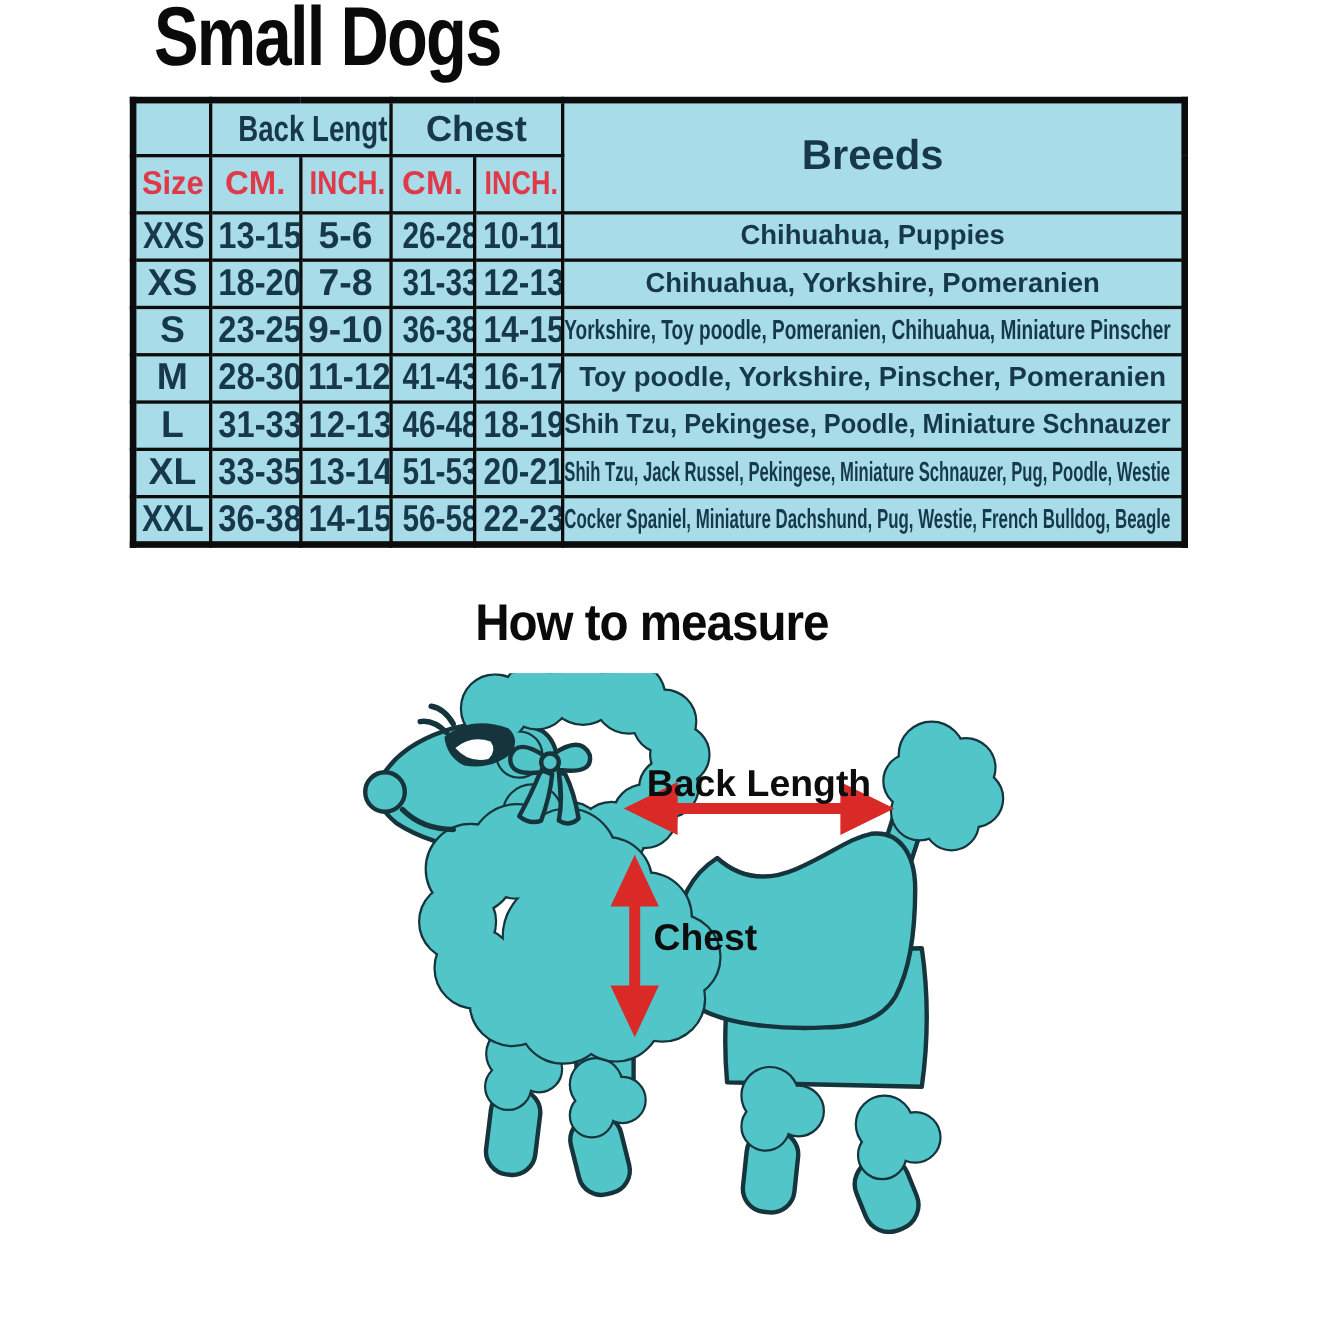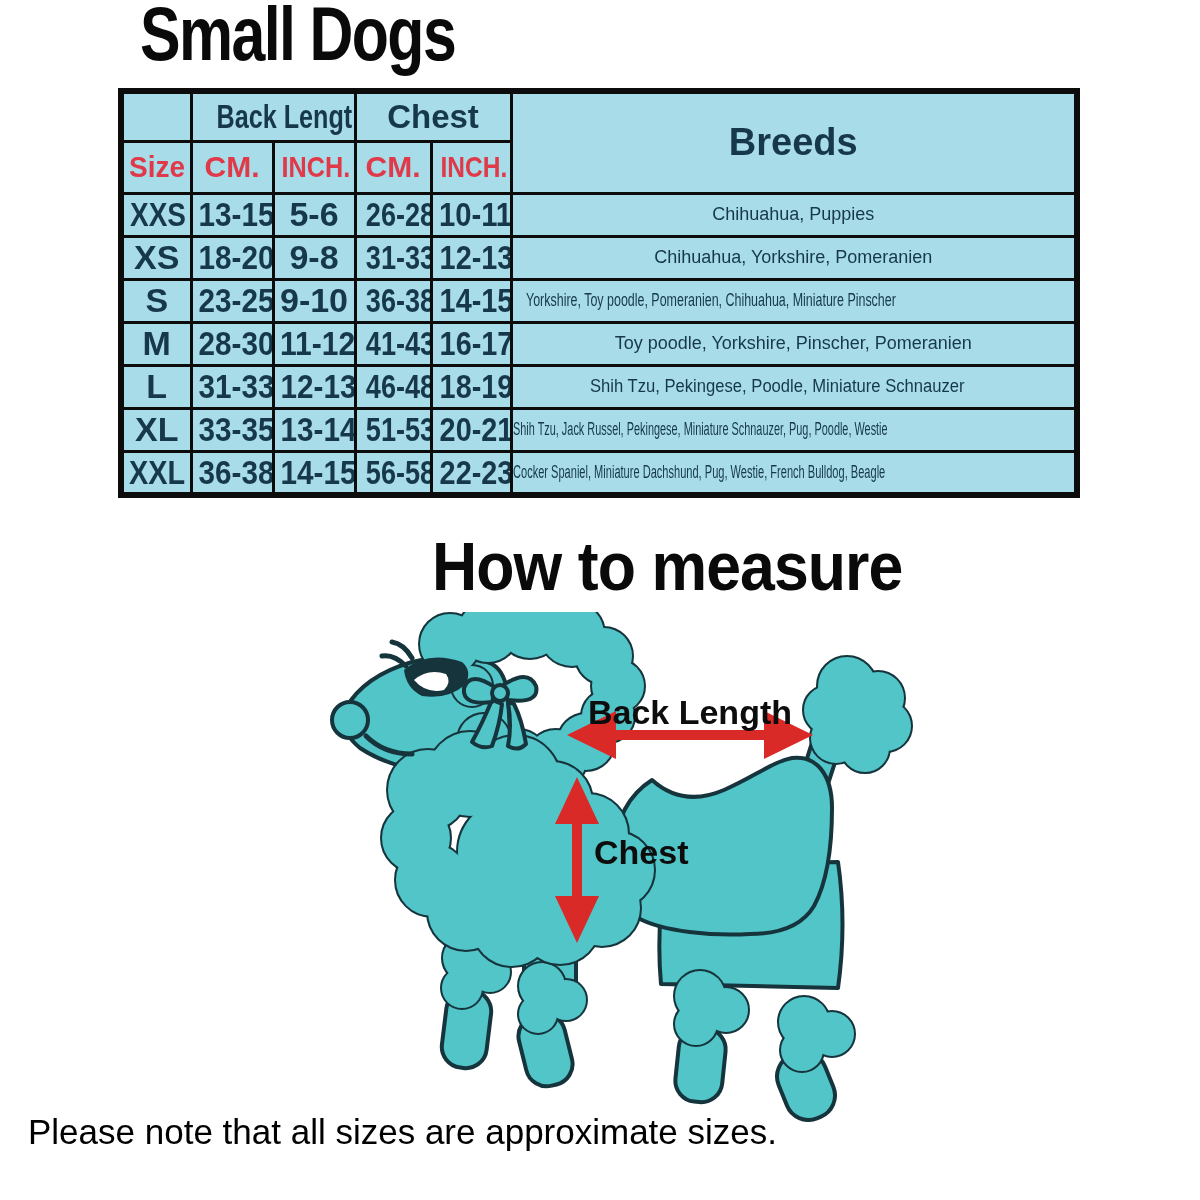--- a/index.html
+++ b/index.html
@@ -8,21 +8,21 @@
     font-family:"Liberation Sans",sans-serif;
   }
   .title{
     position:absolute;left:140px;top:-8px;line-height:84px;
     font-size:76px;font-weight:bold;letter-spacing:-2px;color:var(--title-color);
     white-space:nowrap;
   }
   .title .squeeze{display:inline-block;transform:scaleX(0.8);transform-origin:left center;}
   .measure-title{
     position:absolute;left:432px;top:534px;line-height:64px;
-    font-size:68px;font-weight:bold;letter-spacing:-1px;color:var(--title-color);
+    font-size:47px;font-weight:bold;letter-spacing:-1px;color:var(--title-color);
     white-space:nowrap;
   }
   .measure-title .squeeze{display:inline-block;transform:scaleX(0.92);transform-origin:left center;}
 
   table.size-chart{
     position:absolute;left:118px;top:88px;width:962px;
     border-collapse:collapse;table-layout:fixed;
     background:var(--table-bg);
     border:6px solid var(--table-line);
   }
@@ -32,21 +32,21 @@
     color:var(--table-text);
   }
   table.size-chart thead tr.grp{height:50px;}
   table.size-chart thead tr.sub{height:52px;}
   table.size-chart tbody tr{height:43px;}
   th.h-grp{font-size:33px;font-weight:bold;}
   th.h-breeds{font-size:38px;font-weight:bold;}
   tr.sub th{font-size:30px;font-weight:bold;color:var(--table-accent);}
   td.c-size{font-size:34px;font-weight:bold;}
   td.c-num{font-size:34px;font-weight:bold;}
-  td.c-breeds{text-align:left;padding-left:6px;font-size:18px;font-weight:normal;}
+  td.c-breeds{text-align:left;padding-left:6px;font-size:25px;font-weight:bold;}
   .fit{display:inline-block;white-space:nowrap;transform-origin:center center;}
   td.c-breeds .fit{transform-origin:left center;}
 
   .footer{
     position:absolute;left:28px;top:1110px;font-size:35px;line-height:43px;
     color:#000;white-space:nowrap;
   }
 
   svg.poodle{position:absolute;left:320px;top:612px;}
   .pf{fill:var(--poodle-fill);stroke:var(--poodle-outline);stroke-width:4;stroke-linejoin:round;}
@@ -90,21 +90,21 @@
       <td class="c-size"><span class="fit" style="transform: scaleX(0.823529);">XXS</span></td>
       <td class="c-num"><span class="fit" style="transform: scaleX(0.873418);">13-15</span></td>
       <td class="c-num"><span class="fit">5-6</span></td>
       <td class="c-num"><span class="fit" style="transform: scaleX(0.797468);">26-28</span></td>
       <td class="c-num"><span class="fit" style="transform: scaleX(0.858974);">10-11</span></td>
       <td class="c-breeds"><span class="fit">Chihuahua, Puppies</span></td>
     </tr>
     <tr>
       <td class="c-size"><span class="fit">XS</span></td>
       <td class="c-num"><span class="fit" style="transform: scaleX(0.873418);">18-20</span></td>
-      <td class="c-num"><span class="fit">9-8</span></td>
+      <td class="c-num"><span class="fit">7-8</span></td>
       <td class="c-num"><span class="fit" style="transform: scaleX(0.797468);">31-33</span></td>
       <td class="c-num"><span class="fit" style="transform: scaleX(0.848101);">12-13</span></td>
       <td class="c-breeds"><span class="fit">Chihuahua, Yorkshire, Pomeranien</span></td>
     </tr>
     <tr>
       <td class="c-size"><span class="fit">S</span></td>
       <td class="c-num"><span class="fit" style="transform: scaleX(0.873418);">23-25</span></td>
       <td class="c-num"><span class="fit">9-10</span></td>
       <td class="c-num"><span class="fit" style="transform: scaleX(0.797468);">36-38</span></td>
       <td class="c-num"><span class="fit" style="transform: scaleX(0.848101);">14-15</span></td>
@@ -304,14 +304,13 @@
   <g>
     <polygon class="red" points="257,165 235,212 279,212"></polygon>
     <rect class="red" x="252" y="206" width="10" height="80"></rect>
     <polygon class="red" points="257,331 235,284 279,284"></polygon>
   </g>
   <text class="arrow-label" x="370" y="112" text-anchor="middle">Back Length</text>
   <text class="arrow-label" x="274" y="252">Chest</text>
 </svg>
 
 <div class="footer">
-  <div>Please note that all sizes are approximate sizes.</div>
 </div>
 
 </body></html>

